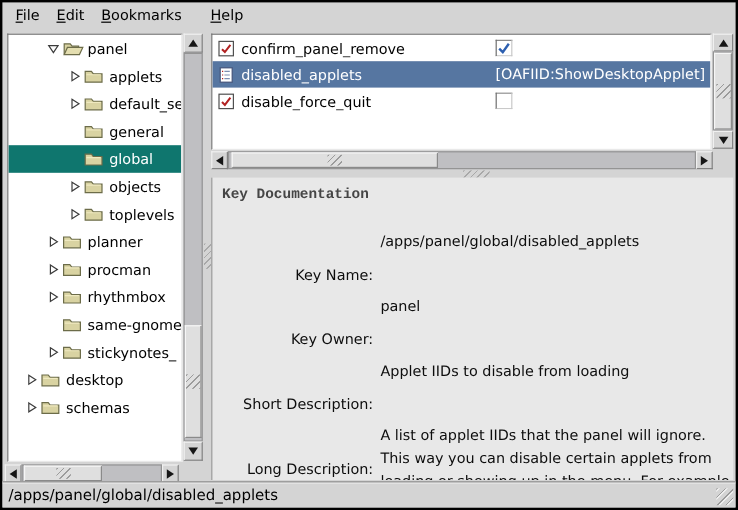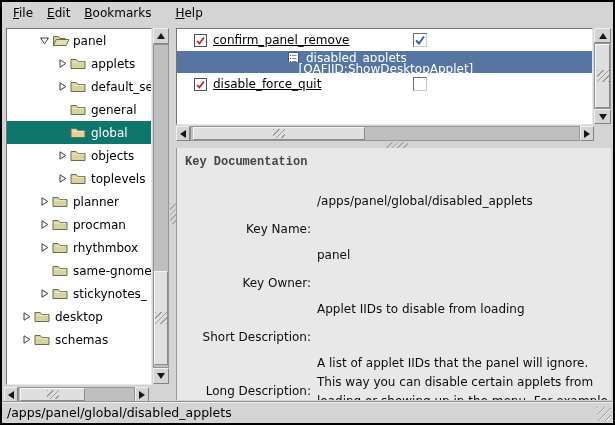--- a/index.html
+++ b/index.html
@@ -35,22 +35,22 @@
   .tri.down{border-left:4px solid transparent;border-right:4px solid transparent;border-top:6px solid #161616;}
   .tri.left{border-top:4px solid transparent;border-bottom:4px solid transparent;border-right:6px solid #161616;}
   .tri.right{border-top:4px solid transparent;border-bottom:4px solid transparent;border-left:6px solid #161616;}
   
   .list{left:174px;top:26px;width:417px;height:97px;overflow:hidden;}
   .lheader{display:flex;height:22px;}
   .hcell{background:#d4d4d4;border:1px solid;border-color:#f2f2f2 #7d7d7d #7d7d7d #f2f2f2;box-sizing:border-box;display:flex;align-items:center;padding:0 4px;}
   .hcell.name{width:229px;justify-content:space-between;}
   .hcell.value{width:188px;}
   .lrow{display:flex;height:22px;align-items:center;}
-  .lrow.selected{background:#5676a1;color:#fff;flex-direction:column;}
-  .lcell-name{width:229px;display:flex;align-items:flex-start;padding-left:16px;box-sizing:border-box;overflow:hidden;text-decoration:underline;}
+  .lrow.selected{background:#5676a1;color:#fff;}
+  .lcell-name{width:229px;display:flex;align-items:flex-end;padding-left:4px;box-sizing:border-box;overflow:hidden;}
   .lcell-name svg{margin-right:5px;flex:none;}
   .lcell-value{width:188px;display:flex;align-items:flex-start;padding-left:8px;box-sizing:border-box;overflow:hidden;white-space:nowrap;}
   .cbox{width:14px;height:14px;background:#fff;border:1px solid;border-color:#6e6e6e #c9c9c9 #c9c9c9 #6e6e6e;box-sizing:border-box;display:flex;align-items:center;justify-content:center;}
   .hgrip{left:168px;top:201px;width:6px;height:21px;background:repeating-linear-gradient(135deg,#a8a8a8 0 1px,transparent 1px 4px);}
   .vgrip{left:384px;top:140px;width:22px;height:6px;background:repeating-linear-gradient(135deg,#a8a8a8 0 1px,transparent 1px 4px);}
   
   .doc{left:174px;top:146px;width:435px;height:252px;background:#e8e8e8;border-left:1px solid #9a9a9a;box-sizing:border-box;padding:7px 8px;overflow:hidden;}
   .doc-title{font-weight:bold;color:#454545;font-family:Liberation Mono, monospace;}
   .fields{margin-top:23px;display:grid;grid-template-columns:126px 296px;column-gap:6px;row-gap:7px;line-height:19px;color:#0d0d0d;}
   .flabel{text-align:right;margin-top:28px;}

